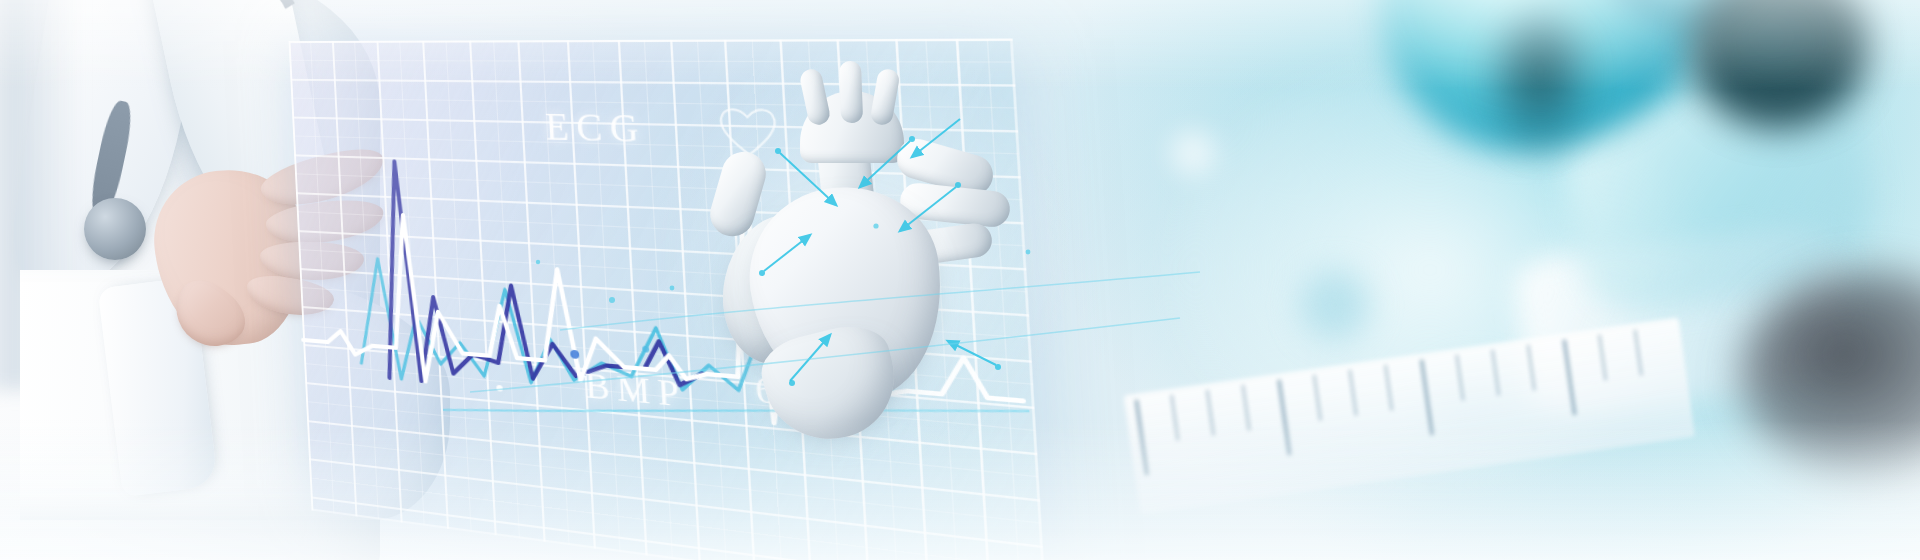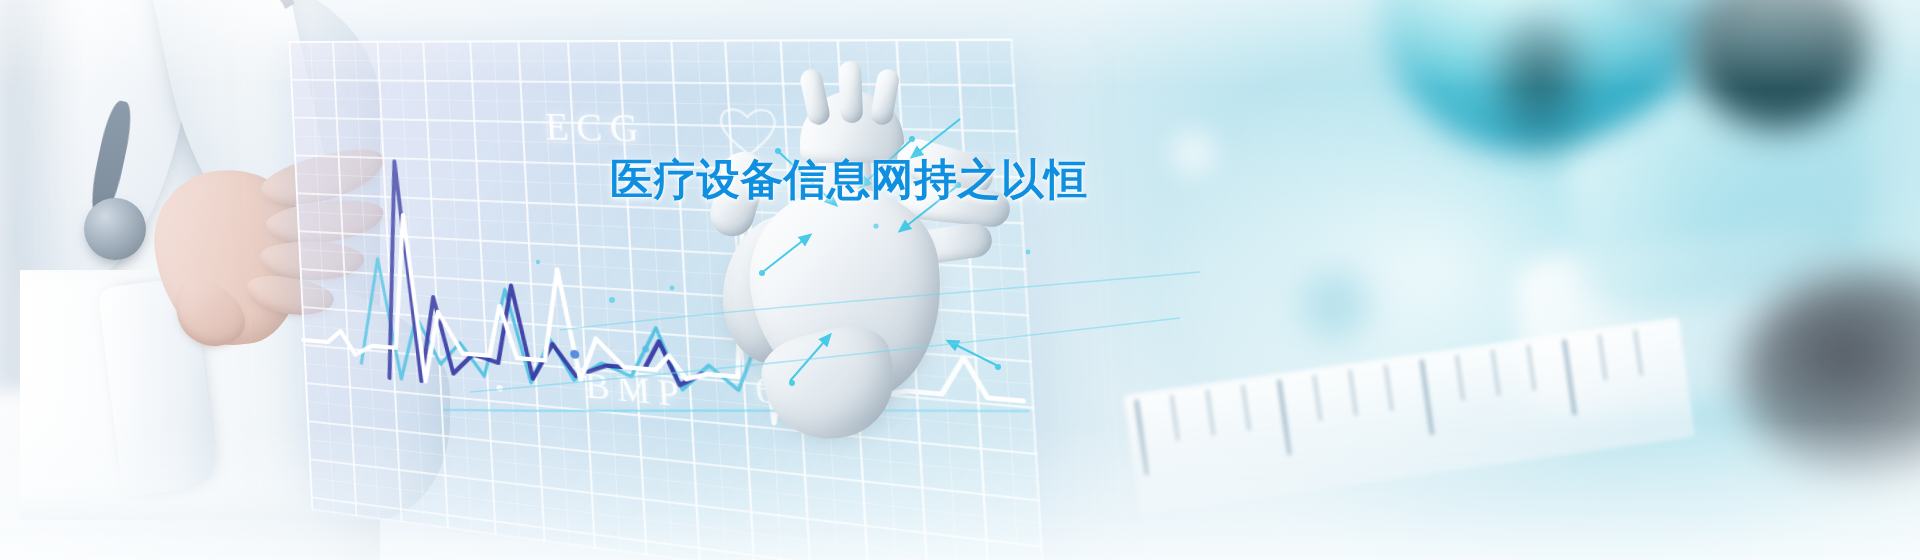--- a/index.html
+++ b/index.html
@@ -482,18 +482,17 @@
       <circle cx="876" cy="226" r="2.6"></circle>
       <circle cx="1028" cy="252" r="2.4"></circle>
     </g>
     <g stroke="#6fd6ee" stroke-width="1.6" opacity=".5" fill="none">
       <path d="M560 330 C 760 306, 980 292, 1200 272"></path>
       <path d="M470 392 C 700 372, 940 346, 1180 318"></path>
     </g>
   </svg>
 
   <div id="headline">
-    <div class="hl" id="hl-1">医疗设备信息网持之以恒</div>
   </div>
 
   <div id="top-fade"></div>
   <div id="bottom-fade"></div>
 </div>
 
 </body></html>

